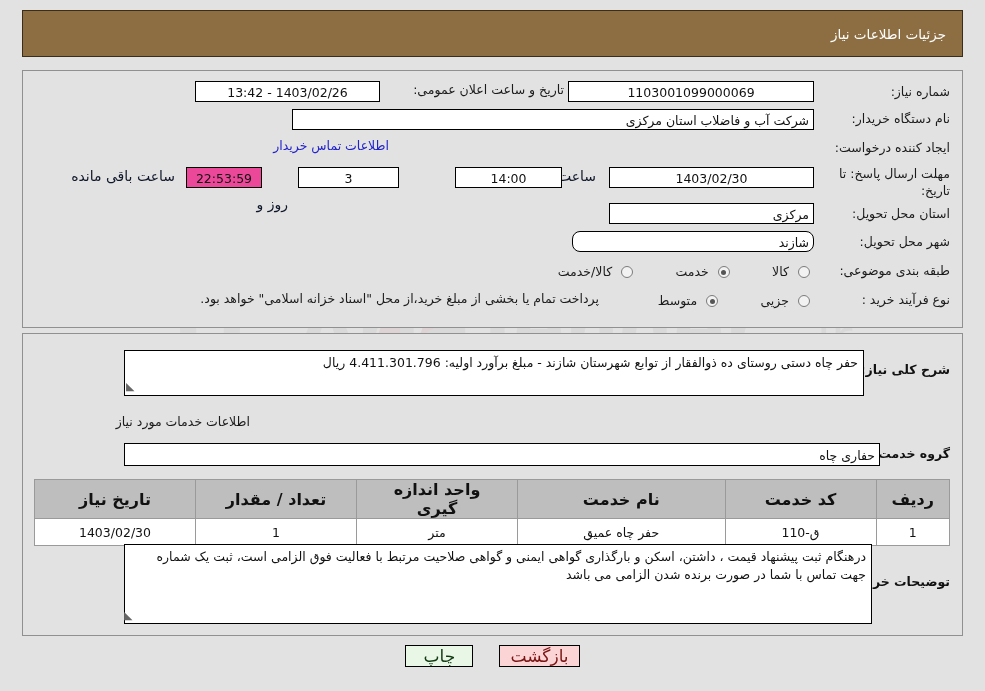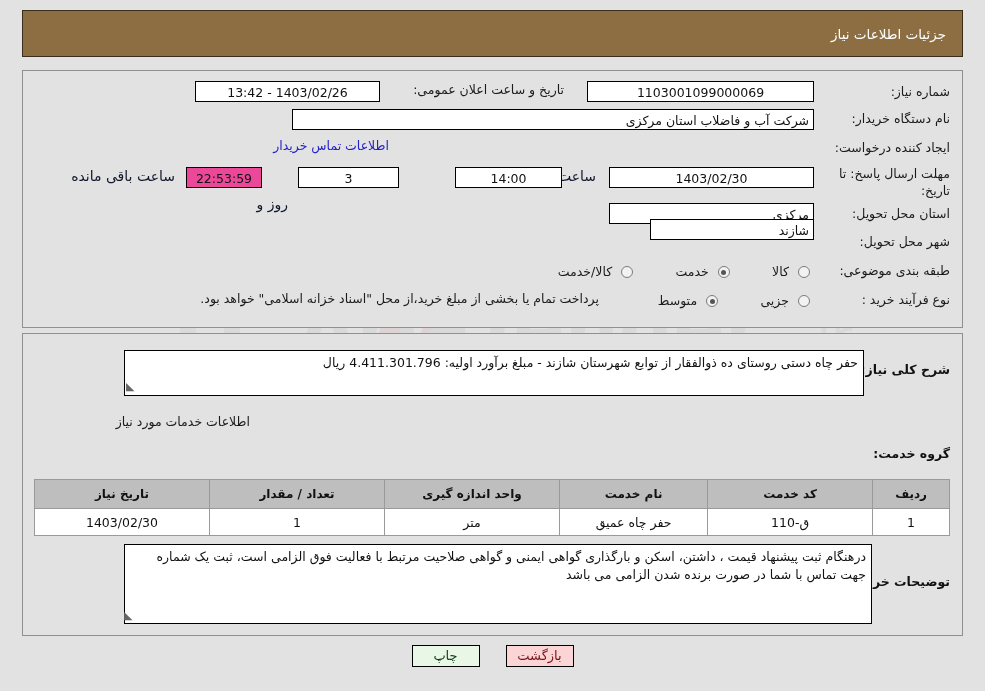--- a/index.html
+++ b/index.html
@@ -163,22 +163,22 @@
     border-collapse: collapse;
     font-size: 12.5px;
     direction: rtl;
   }
   table.items th {
     background: #BEBEBE;
     border: 1px solid #9a9a9a;
     font-weight: bold;
     color: #111;
     height: 28px;
-    padding: 0 22px;
-    font-size: 12px;
+    padding: 0 15px;
+    font-size: 16px;
   }
   table.items td {
     background: #ffffff;
     border: 1px solid #9a9a9a;
     height: 26px;
     text-align: center;
     color: #111;
     padding: 0 6px;
   }
 
@@ -189,21 +189,21 @@
     top: 645px;
     display: flex;
     justify-content: center;
     gap: 26px;
     direction: rtl;
   }
   .btn {
     border: 1px solid #000;
     height: 22px;
     min-width: 68px;
-    font-size: 13px;
+    font-size: 17px;
     line-height: 20px;
     text-align: center;
     cursor: pointer;
     padding: 0 10px;
     box-sizing: border-box;
     font-family: "DejaVu Sans", "Liberation Sans", sans-serif;
   }
   .btn.print  { background: #E9F7E6; color: #123a12; }
   .btn.back   { background: #FBD5D5; color: #7a1414; }
 </style>
@@ -233,39 +233,39 @@
 
     <div class="rlabel" style="top:12px;">شماره نیاز:</div>
     <div class="rlabel" style="top:39px;">نام دستگاه خریدار:</div>
     <div class="rlabel" style="top:68px;">ایجاد کننده درخواست:</div>
     <div class="rlabel" style="top:94px;">مهلت ارسال پاسخ: تا تاریخ:</div>
     <div class="rlabel" style="top:134px;">استان محل تحویل:</div>
     <div class="rlabel" style="top:162px;">شهر محل تحویل:</div>
     <div class="rlabel" style="top:191px;">طبقه بندی موضوعی:</div>
     <div class="rlabel" style="top:220px;">نوع فرآیند خرید :</div>
 
-    <div class="fld center" style="position:absolute; right:148px; top:10px; width:227px;">1103001099000069</div>
+    <div class="fld center" style="position:absolute; right:148px; top:10px; width:246px;">1103001099000069</div>
     <div class="lbl" style="position:absolute; right:398px; top:11px;">تاریخ و ساعت اعلان عمومی:</div>
     <div class="fld center" style="position:absolute; right:582px; top:10px; width:185px;">1403/02/26 - 13:42</div>
 
     <div class="fld right" style="position:absolute; right:148px; top:38px; width:522px;">شرکت آب و فاضلاب استان مرکزی</div>
 
     <div class="linktxt" style="position:absolute; right:573px; top:67px;">اطلاعات تماس خریدار</div>
 
     <div class="fld center" style="position:absolute; right:148px; top:96px; width:205px;">1403/02/30</div>
     <div class="lbl2" style="position:absolute; right:360px; top:97px;padding-left:48px;">ساعت</div>
     <div class="fld center" style="position:absolute; right:400px; top:96px; width:107px;">14:00</div>
     <div class="fld center" style="position:absolute; right:563px; top:96px; width:101px;">3</div>
     <div class="lbl2" style="position:absolute; right:668px; top:97px;margin-top:28px;">روز و</div>
     <div class="fld center ivory" style="position:absolute; right:700px; top:96px; width:76px;">22:53:59</div>
     <div class="lbl2" style="position:absolute; right:781px; top:97px;">ساعت باقی مانده</div>
 
     <div class="fld right" style="position:absolute; right:148px; top:132px; width:205px;">مرکزی</div>
 
-    <div class="fld right" style="position:absolute; right:148px; top:148px; width:164px;">شازند</div>
+    <div class="fld right" style="position:absolute; right:148px; top:160px; width:242px;border-radius:8px;">شازند</div>
 
     <div style="position:absolute; right:148px; top:190px; direction:rtl; white-space:nowrap;">
       <span class="radio"></span>
       <span class="radio-label">کالا</span>
       <span style="display:inline-block;width:26px"></span>
       <span class="radio on"></span>
       <span class="radio-label">خدمت</span>
       <span style="display:inline-block;width:26px"></span>
       <span class="radio"></span>
       <span class="radio-label">کالا/خدمت</span>
@@ -283,20 +283,21 @@
 
   <div class="panel" id="panel-bottom">
 
     <div class="bold-lbl" style="position:absolute; right:12px; top:28px;">شرح کلی نیاز:</div>
     <textarea class="ta" style="right: 98px; top: 16px; width: 740px; height: 46px;">حفر چاه دستی روستای ده ذوالفقار از توابع شهرستان شازند - مبلغ برآورد اولیه: 4.411.301.796 ریال</textarea>
     <span class="ta-grip" style="right:826px; top:48px;">◢</span>
 
     <div class="section-title" style="right:712px; top:80px;">اطلاعات خدمات مورد نیاز</div>
 
     <div class="bold-lbl" style="position:absolute; right:12px; top:112px;">گروه خدمت:</div>
+    <div class="fld right" style="position:absolute; right:82px; top:109px; width:756px; height:23px; line-height:23px;">حفاری چاه</div>
 
     <table class="items" style="right:12px; top:145px; width:916px;">
       <thead>
         <tr>
           <th style="width:30px">ردیف</th>
           <th style="width:120px">کد خدمت</th>
           <th>نام خدمت</th>
           <th style="width:130px">واحد اندازه گیری</th>
           <th style="width:130px">تعداد / مقدار</th>
           <th style="width:130px">تاریخ نیاز</th>

